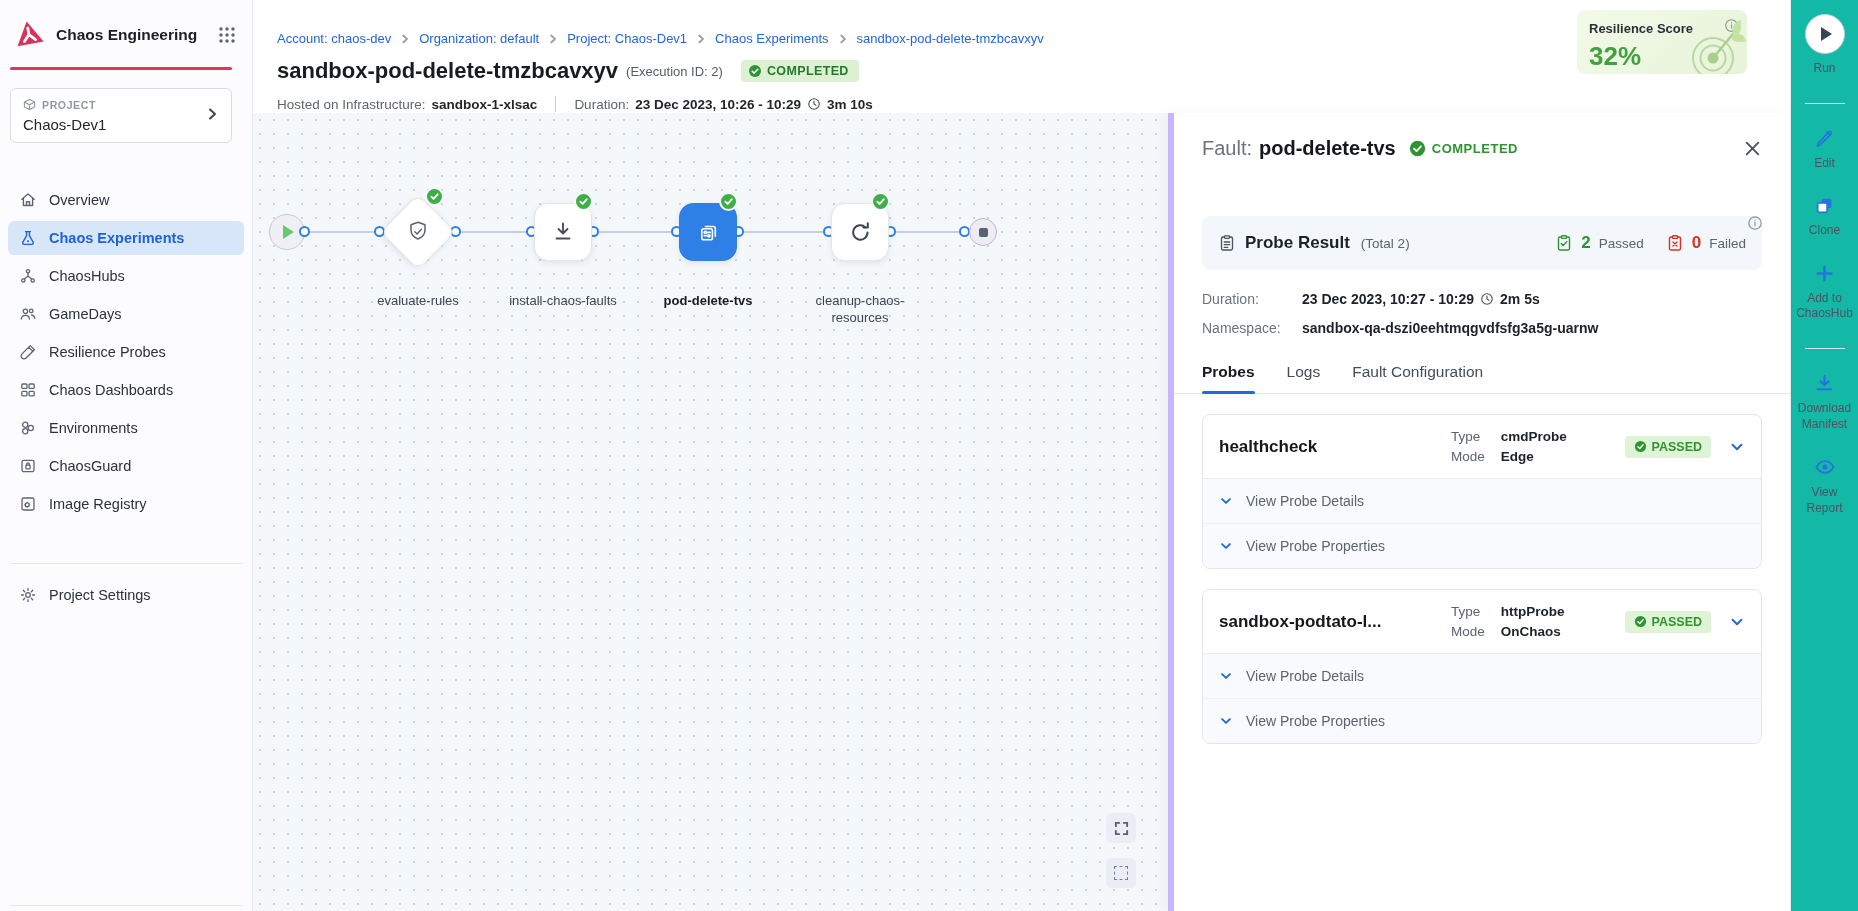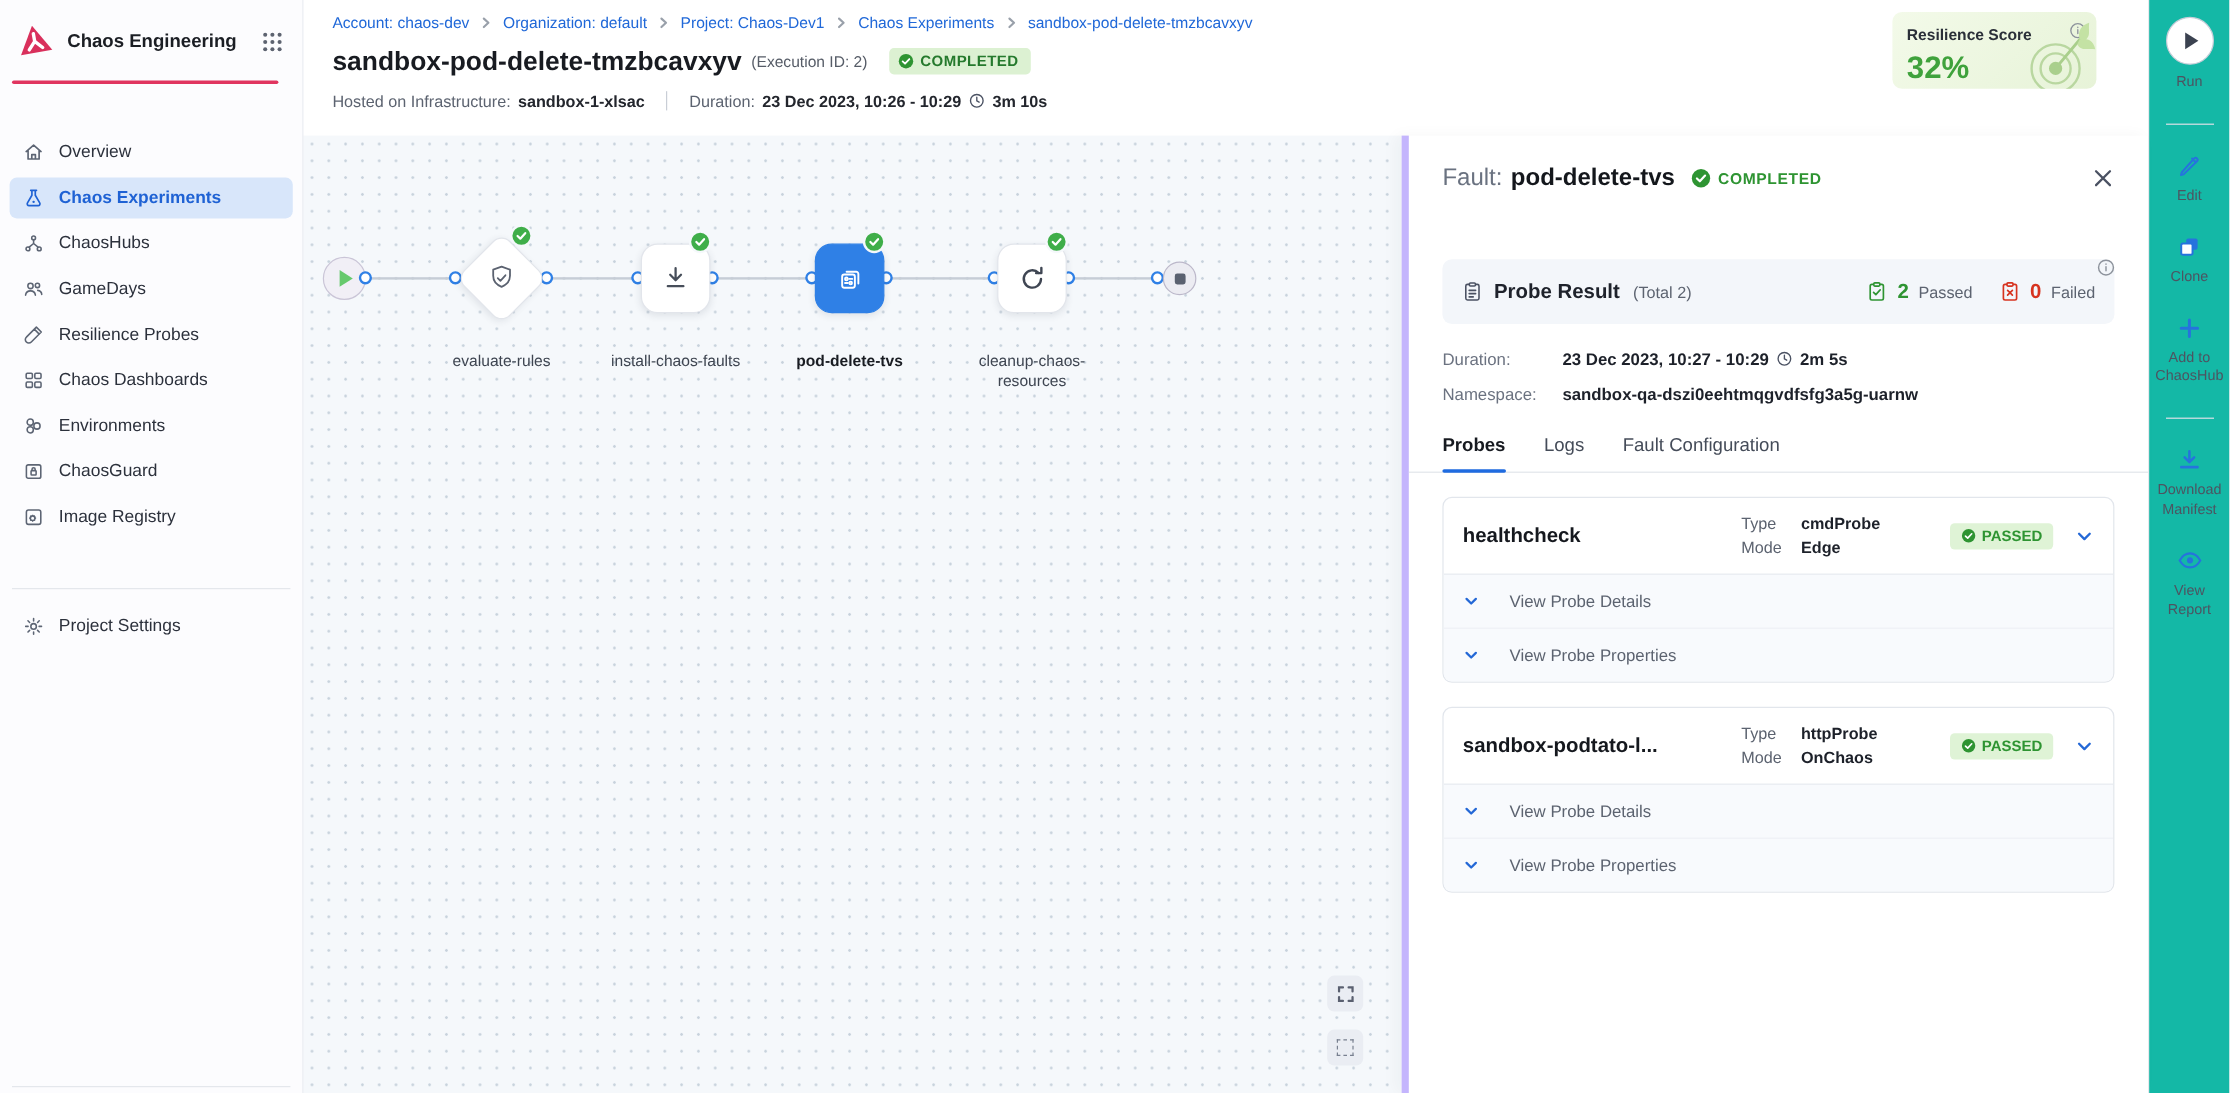--- a/index.html
+++ b/index.html
@@ -22,21 +22,21 @@
   .nav-item.active{background:#d8e6fa;color:#1f62d4;font-weight:600;}
   .sb-div{height:1px;background:#e4e7ec;margin:0 10px;}
   .sb-spacer{height:42px;}
   .nav-settings{margin:14px 8px 0;}
   .sb-bottom{margin-top:auto;}
   .sb-div.bottom{margin-bottom:5px;}
 
   
   .main{flex:1;display:flex;flex-direction:column;min-width:0;}
   .header{height:113px;background:#fff;position:relative;padding:11px 24px 0;flex:0 0 113px;}
-  .crumbs{display:flex;align-items:center;gap:9px;font-size:13px;}
+  .crumbs{display:flex;align-items:center;gap:9px;font-size:13px;margin-top:20px;}
   .crumb{color:#2068d8;cursor:pointer;white-space:nowrap;}
   .title-row{display:flex;align-items:center;margin-top:12px;}
   .page-title{font-size:22px;font-weight:700;color:#181b21;}
   .exec-id{font-size:13px;color:#565c67;margin-left:8px;}
   .status-pill{display:inline-flex;align-items:center;gap:5px;background:#dcf1d2;border-radius:4px;padding:4px 10px 4px 7px;margin-left:18px;font-size:12.5px;font-weight:700;color:#257a2d;letter-spacing:.03em;}
   .meta-row{display:flex;align-items:center;margin-top:12px;font-size:13.5px;color:#5c6370;gap:6px;}
   .meta-strong{color:#23262d;font-weight:600;}
   .meta-div{width:1px;height:16px;background:#c9ced6;margin:0 12px;}
   .res-card{position:absolute;top:10px;right:43px;width:170px;height:64px;border-radius:8px;background:linear-gradient(135deg,#f3fae9,#e7f3d8);padding:11px 12px;overflow:hidden;}
   .res-label{font-size:13px;font-weight:700;color:#2a2f38;}
@@ -92,21 +92,21 @@
   .fp-tab.active:after{content:"";position:absolute;left:0;right:0;bottom:-1px;height:3px;background:#1f6be0;border-radius:2px;}
   .probe-card{margin-top:20px;border:1px solid #e2e6ec;border-radius:8px;overflow:hidden;background:#fff;}
   .prb-head{display:flex;align-items:center;padding:14px 16px;}
   .prb-name{font-size:17px;font-weight:600;color:#15181e;width:232px;flex:0 0 232px;}
   .prb-tm{display:grid;grid-template-columns:auto auto;column-gap:16px;row-gap:5px;font-size:13.5px;}
   .prb-tm .k{color:#5c6370;}
   .prb-tm .v{color:#1d212a;font-weight:600;}
   .passed-pill{display:flex;align-items:center;gap:5px;background:#dff3d6;border-radius:4px;padding:4px 9px;font-size:12.5px;font-weight:700;color:#2e9432;margin-left:auto;}
   .prb-chevron{margin-left:18px;cursor:pointer;display:flex;}
   .prb-body{background:#f8fafd;border-top:1px solid #e8ebf1;}
-  .prb-link-row{display:flex;align-items:center;gap:25px;padding:14px 16px;font-size:14px;color:#5c6370;cursor:pointer;}
+  .prb-link-row{display:flex;align-items:center;gap:13px;padding:14px 16px;font-size:14px;color:#5c6370;cursor:pointer;}
   .prb-link-row + .prb-link-row{border-top:1px solid #eef1f6;}
 
   
   .rail{flex:0 0 68px;background:#14b8a6;border-left:1px solid #e7e9ee;display:flex;flex-direction:column;align-items:center;padding-top:14px;}
   .rail-item{display:flex;flex-direction:column;align-items:center;gap:7px;font-size:12px;color:#4d5461;text-align:center;line-height:1.3;cursor:pointer;margin-bottom:24px;width:62px;}
   .run-circle{width:40px;height:40px;border-radius:50%;border:1.5px solid #c7cdd8;background:#fff;display:flex;align-items:center;justify-content:center;}
   .run-tri{width:0;height:0;border-left:11px solid #3b4250;border-top:7px solid transparent;border-bottom:7px solid transparent;margin-left:3px;}
   .rail-div{width:40px;height:1px;background:#dde1e8;margin:2px 0 24px;}
 </style>
 </head>
@@ -134,20 +134,36 @@
             <circle cx="9" cy="9" r="1.7"></circle>
             <circle cx="15" cy="9" r="1.7"></circle>
           <circle cx="3" cy="15" r="1.7"></circle>
             <circle cx="9" cy="15" r="1.7"></circle>
             <circle cx="15" cy="15" r="1.7"></circle>
         </svg>
       </span>
     </div>
     <div class="sb-underline"></div>
 
+    <div class="project-card">
+      <div class="pc-label">
+        <span style="display:flex;">
+          <svg width="13" height="13" viewBox="0 0 14 14" fill="none" stroke="#9298a3" stroke-width="1.2">
+              <path d="M7 1.5 12.5 4.4v5.2L7 12.5 1.5 9.6V4.4Z M1.5 4.4 7 7.3l5.5-2.9 M7 7.3v5.2"></path>
+            </svg>
+        </span>
+        <span>PROJECT</span>
+      </div>
+      <div class="pc-name">Chaos-Dev1</div>
+      <span class="pc-chev">
+        <svg width="14" height="14" viewBox="0 0 14 14" fill="none" stroke="#3e4450" stroke-width="2" stroke-linecap="round" stroke-linejoin="round">
+            <path d="M5 2.5 10 7l-5 4.5"></path>
+          </svg>
+      </span>
+    </div>
 
     <nav class="nav">
       <div class="nav-item">
         <span style="display:flex;">
           <svg width="18" height="18" viewBox="0 0 18 18" fill="none" stroke="#5d6574" stroke-width="1.4" stroke-linecap="round" stroke-linejoin="round">
               <path d="M2.8 8.3 9 3l6.2 5.3 M4.4 7.2v7.3h9.2V7.2 M7.5 14.5v-3.7h3v3.7"></path>
             </svg>
         </span>
         <span>Overview</span>
       </div>

